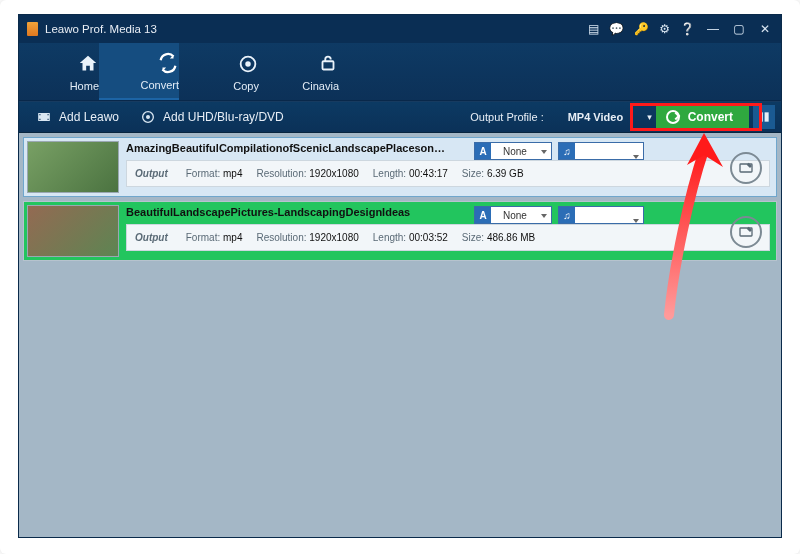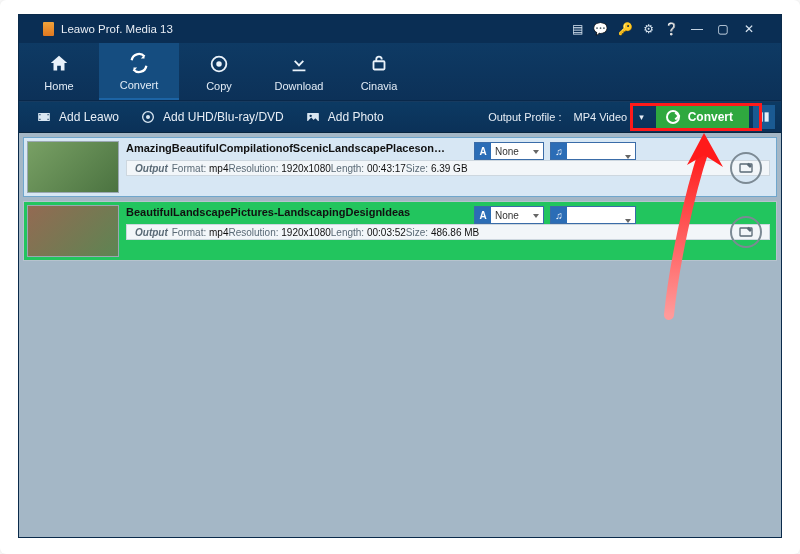--- a/index.html
+++ b/index.html
@@ -18,21 +18,21 @@
     width: 100%; height: 100%;
     background: linear-gradient(#0d3158 0%, #0d3158 100%);
     position: relative;
     border: 1px solid #0a2a4a;
   }
   .titlebar {
     height: 28px;
     background: linear-gradient(#0a2e54, #0a2e54);
     color: #e9eef5;
     display: flex; align-items: center;
-    padding: 0 24px;
+    padding: 0 8px;
     font-size: 11.5px;
   }
   .titlebar .logo {
     width: 11px; height: 14px;
     background: linear-gradient(#f0a33a, #e07820);
     margin-right: 7px;
     border-radius: 1px;
   }
   .title-text { flex: 0 0 auto; }
   .title-spacer { flex: 1; }
@@ -45,21 +45,21 @@
     height: 58px;
     background: linear-gradient(#0e3a64, #0c3158);
     display: flex;
     align-items: stretch;
     color: #e2ecf6;
     font-size: 11px;
     border-bottom: 1px solid #09284a;
   }
   .tb-item {
     width: 80px;
-    display:flex; flex-direction:column; align-items:center; justify-content:center;
+    display:flex; flex-direction:column; align-items:flex-end; justify-content:center;
     gap:4px;
     position: relative;
   }
   .tb-item.active { background: #154d80; border-bottom: 2px solid #1c64a5; }
   .tb-item .icon { font-size:20px; height:24px; display:flex; align-items:center; justify-content:center; color:#e9f2fa; }
   .tb-spacer { flex:1; }
   .brand {
     font-family: "Brush Script MT", cursive;
     color: #d7e6f3;
     font-size: 22px;
@@ -72,22 +72,22 @@
     height: 32px;
     background: linear-gradient(#0c3a63, #0b3158);
     display:flex; align-items:center;
     color:#e7eef6; font-size:12px;
     border-top: 1px solid rgba(255,255,255,0.05);
     border-bottom: 1px solid #08253f;
     padding-left: 6px;
   }
   .sb-group { display:flex; align-items:center; gap:6px; padding: 0 10px; height:100%; }
   .sb-icon { width:18px; height:16px; display:inline-flex; align-items:center; justify-content:center; color:#d8e6f2; }
-  .output-profile { margin-left:auto; padding-right:12px; display:flex; align-items:center; gap:12px; font-size:11px; }
-  .output-profile .prof-val { font-weight:normal; }
+  .output-profile { margin-left:auto; padding-right:4px; display:flex; align-items:center; gap:24px; font-size:11px; }
+  .output-profile .prof-val { font-weight:bold; }
   .convert-wrap {
     display:flex; align-items:center; gap:0; padding-right:6px;
     position:relative;
   }
   .convert-btn {
     background:#2fa83f;
     color:#fff;
     height:24px;
     display:flex; align-items:center;
     padding:0 16px 0 10px;
@@ -147,37 +147,37 @@
   }
   .row-selects {
     position:absolute; top:4px; left:450px; display:flex; gap:6px;
   }
   .sel {
     display:flex; align-items:center;
     height:18px; border:1px solid #3a6ca8;
     background:#fff; font-size:10px;
   }
   .sel .sel-icon { width:16px; background:#2b6db6; color:#fff; display:flex; align-items:center; justify-content:center; height:100%; font-size:10px; font-weight:bold; }
-  .sel .sel-val { padding:0 24px 0 4px; color:#333; position:relative; min-width:50px;text-align:right; }
+  .sel .sel-val { padding:0 24px 0 12px; color:#333; position:relative; min-width:50px;text-align:right; }
   .sel .sel-arrow { position:absolute; right:4px; top:4px; width:0;height:0;border-left:3px solid transparent;border-right:3px solid transparent;border-top:4px solid #666; }
   .sel.empty .sel-val { min-width:68px; }
 
   .edit-circ {
     position:absolute; right:14px; top:14px;
     width:32px; height:32px; border:2px solid #7c8a94; border-radius:50%;
     display:flex; align-items:center; justify-content:center;
     color:#5a6a76; font-size:14px;
   }
   .edit-circ svg { width:16px; height:16px; }
 
   .outline {
     background:#f2f6f9; border:1px solid #cdd7df;
-    height:16px; margin-top:6px;
+    height:27px; margin-top:6px;
     display:flex; align-items:center;
-    padding:0 8px; gap:0;
+    padding:0 8px; gap:14px;
     font-size:10px;
     color:#555;
   }
   .outline .lab { color:#5a6a76; font-style:italic; font-weight:bold; margin-right:4px; }
   .outline .key { color:#5a6a76; }
   .outline .val { color:#111; }
 
   .arrow-anno {
     position:absolute;
     pointer-events:none;
@@ -226,28 +226,20 @@
       <div class="icon">
         <svg viewBox="0 0 24 24" width="22" height="22" fill="none" stroke="#e9f2fa" stroke-width="2">
             <circle cx="12" cy="12" r="8"></circle>
             <circle cx="12" cy="12" r="2" fill="#e9f2fa"></circle>
           </svg>
       </div>
       <div>Copy</div>
     </div>
     <div class="tb-item">
       <div class="icon">
-        <svg viewBox="0 0 24 24" width="22" height="22" fill="#e9f2fa">
-            <path d="M5 18h14v2H5zM12 3v9l4-4 1.4 1.4L12 15 6.6 9.4 8 8l4 4V3z"></path>
-          </svg>
-      </div>
-      <div>Download</div>
-    </div>
-    <div class="tb-item">
-      <div class="icon">
         <svg viewBox="0 0 24 24" width="22" height="22" fill="none" stroke="#e9f2fa" stroke-width="2">
             <rect x="6" y="9" width="12" height="9" rx="1"></rect>
             <path d="M9 9V7a3 3 0 1 1 6 0"></path>
           </svg>
       </div>
       <div>Cinavia</div>
     </div>
     <div class="tb-spacer"></div>
   </div>
 
@@ -265,30 +257,20 @@
       <span>Add Leawo</span>
     </div>
     <div class="sb-group">
       <span class="sb-icon">
         <svg viewBox="0 0 24 24" width="16" height="16" fill="none" stroke="#d8e6f2" stroke-width="2">
             <circle cx="12" cy="12" r="8"></circle>
             <circle cx="12" cy="12" r="2" fill="#d8e6f2"></circle>
           </svg>
       </span>
       <span>Add UHD/Blu-ray/DVD</span>
-    </div>
-    <div class="sb-group">
-      <span class="sb-icon">
-        <svg viewBox="0 0 24 24" width="18" height="14" fill="#d8e6f2">
-            <rect x="2" y="5" width="20" height="14" rx="1"></rect>
-            <circle cx="8" cy="10" r="2" fill="#0b3158"></circle>
-            <path d="M4 18l5-5 4 4 3-3 4 4v1H4z" fill="#0b3158"></path>
-          </svg>
-      </span>
-      <span>Add Photo</span>
     </div>
 
     <div class="output-profile">
       <span>Output Profile :</span>
       <span class="prof-val">MP4 Video</span>
       <span style="font-size:9px;">▾</span>
     </div>
 
     <div class="convert-wrap">
       <button class="convert-btn">

